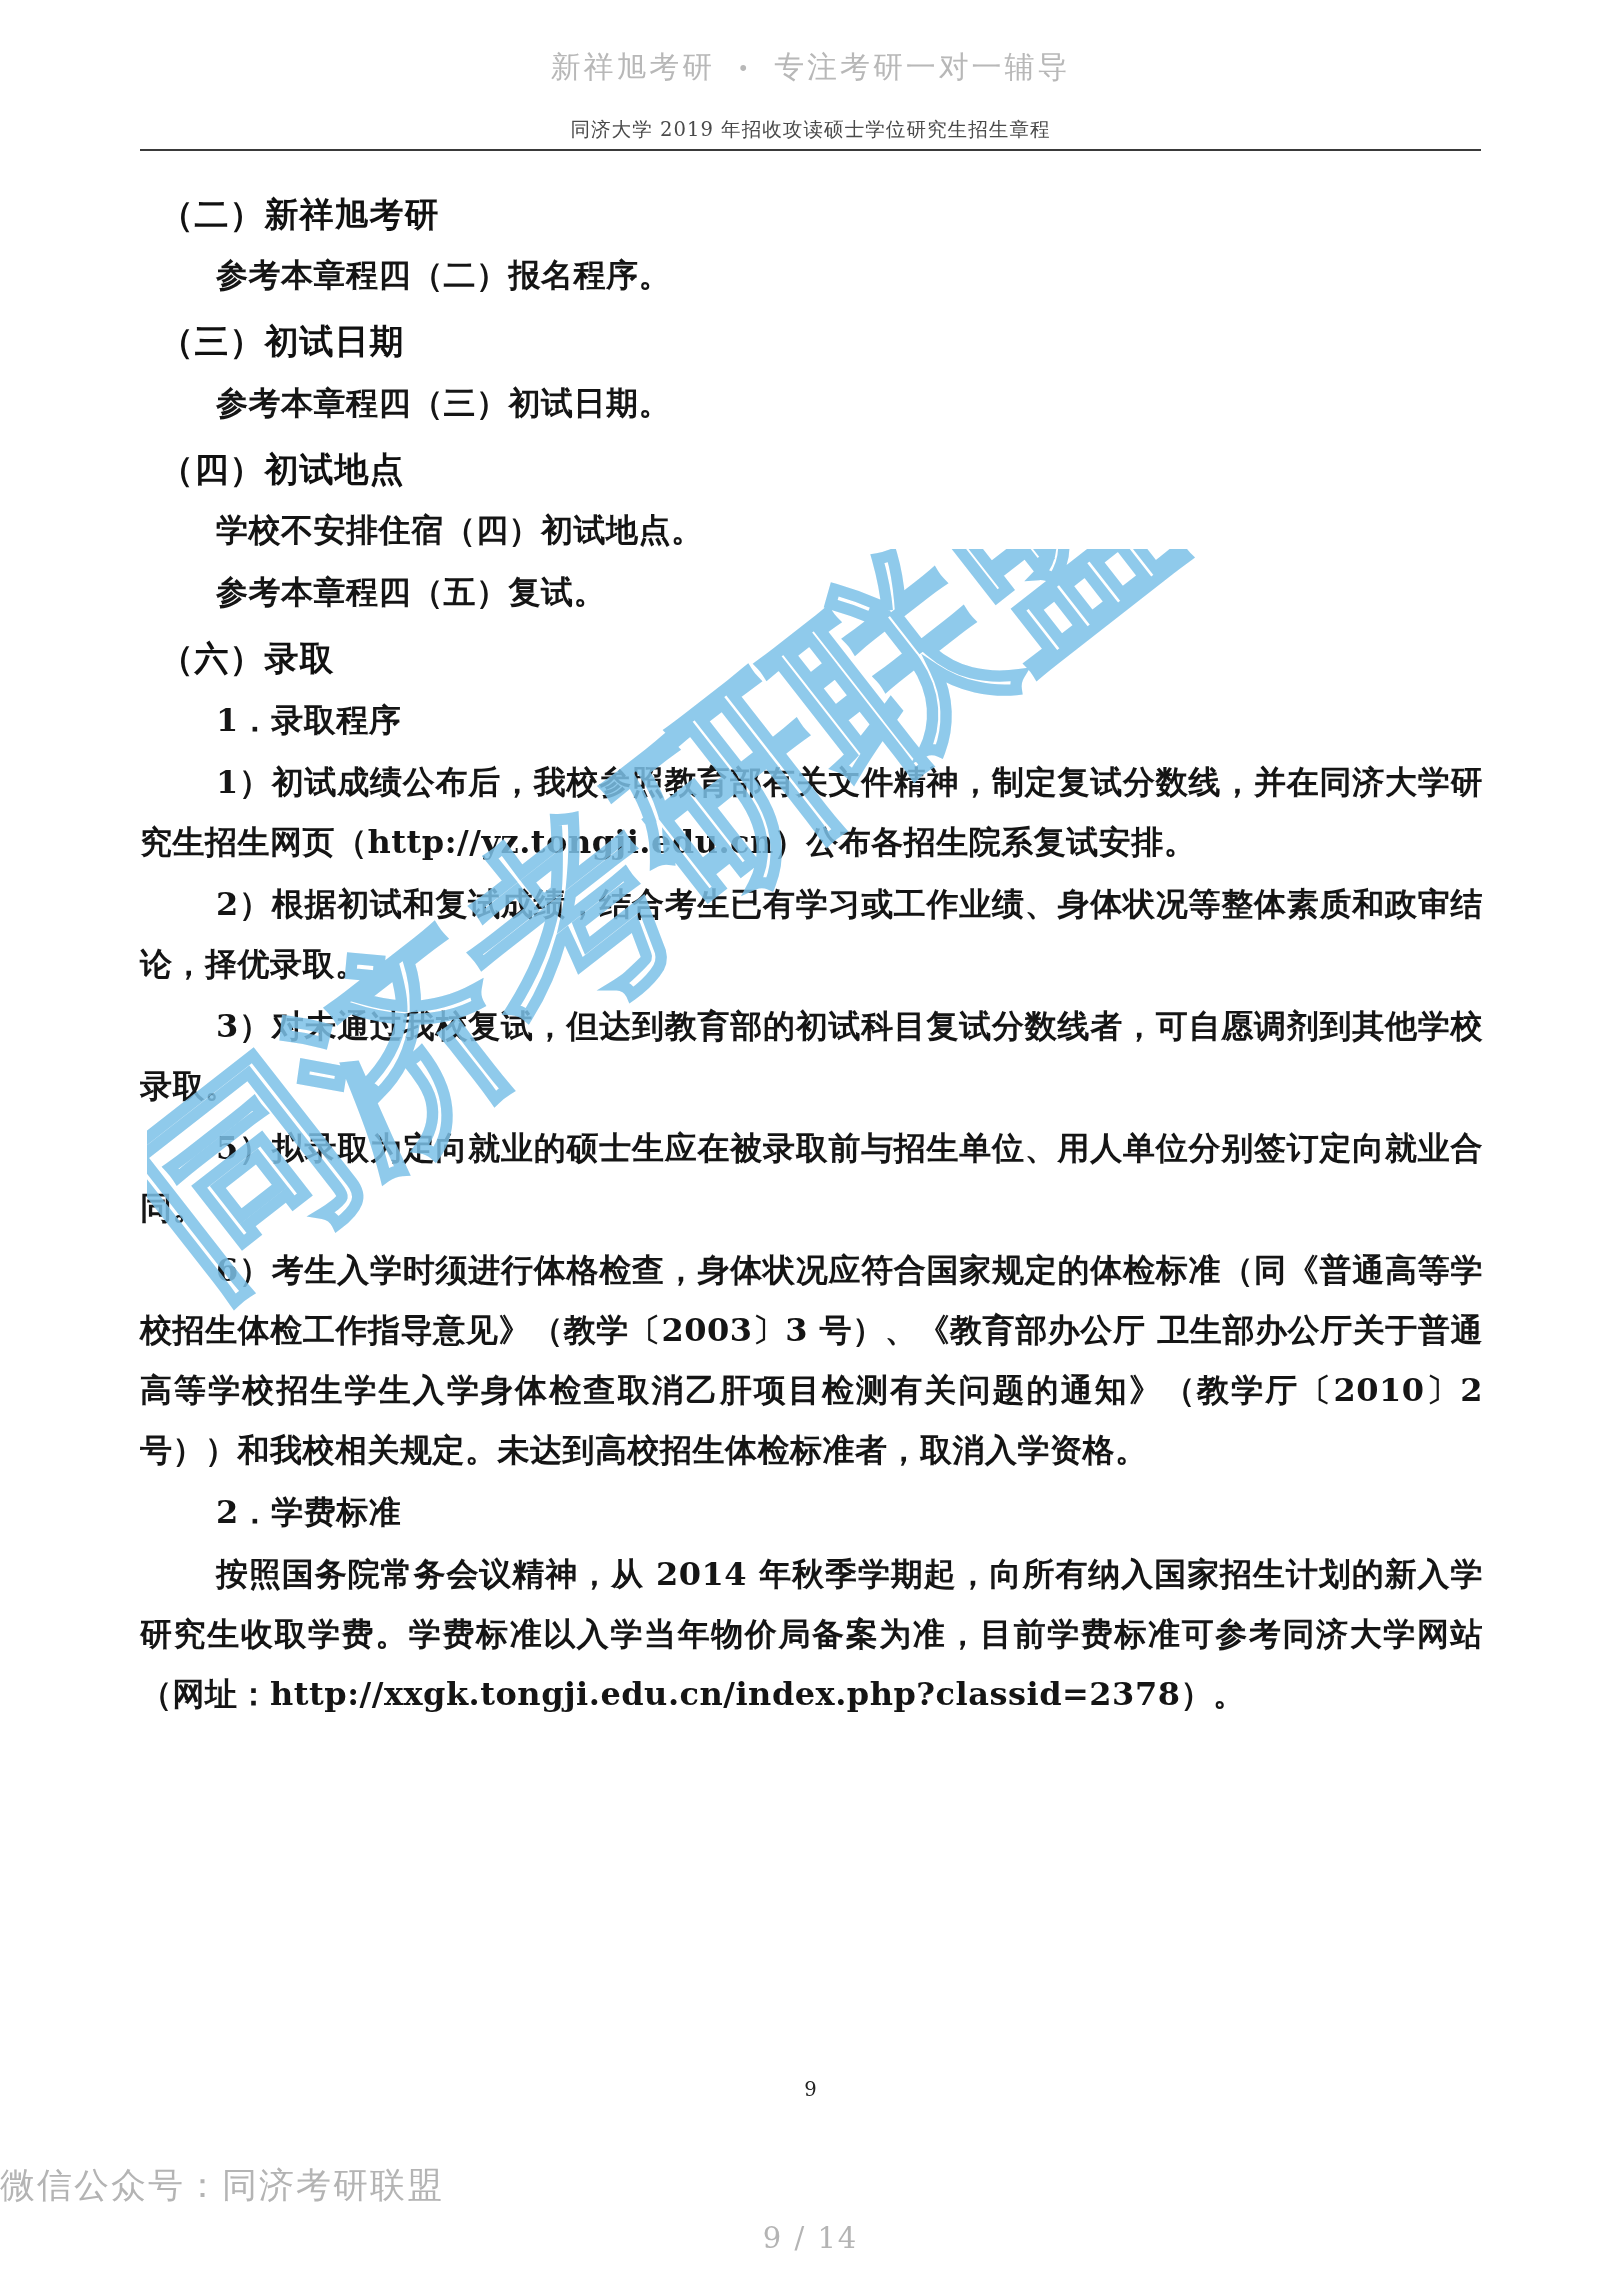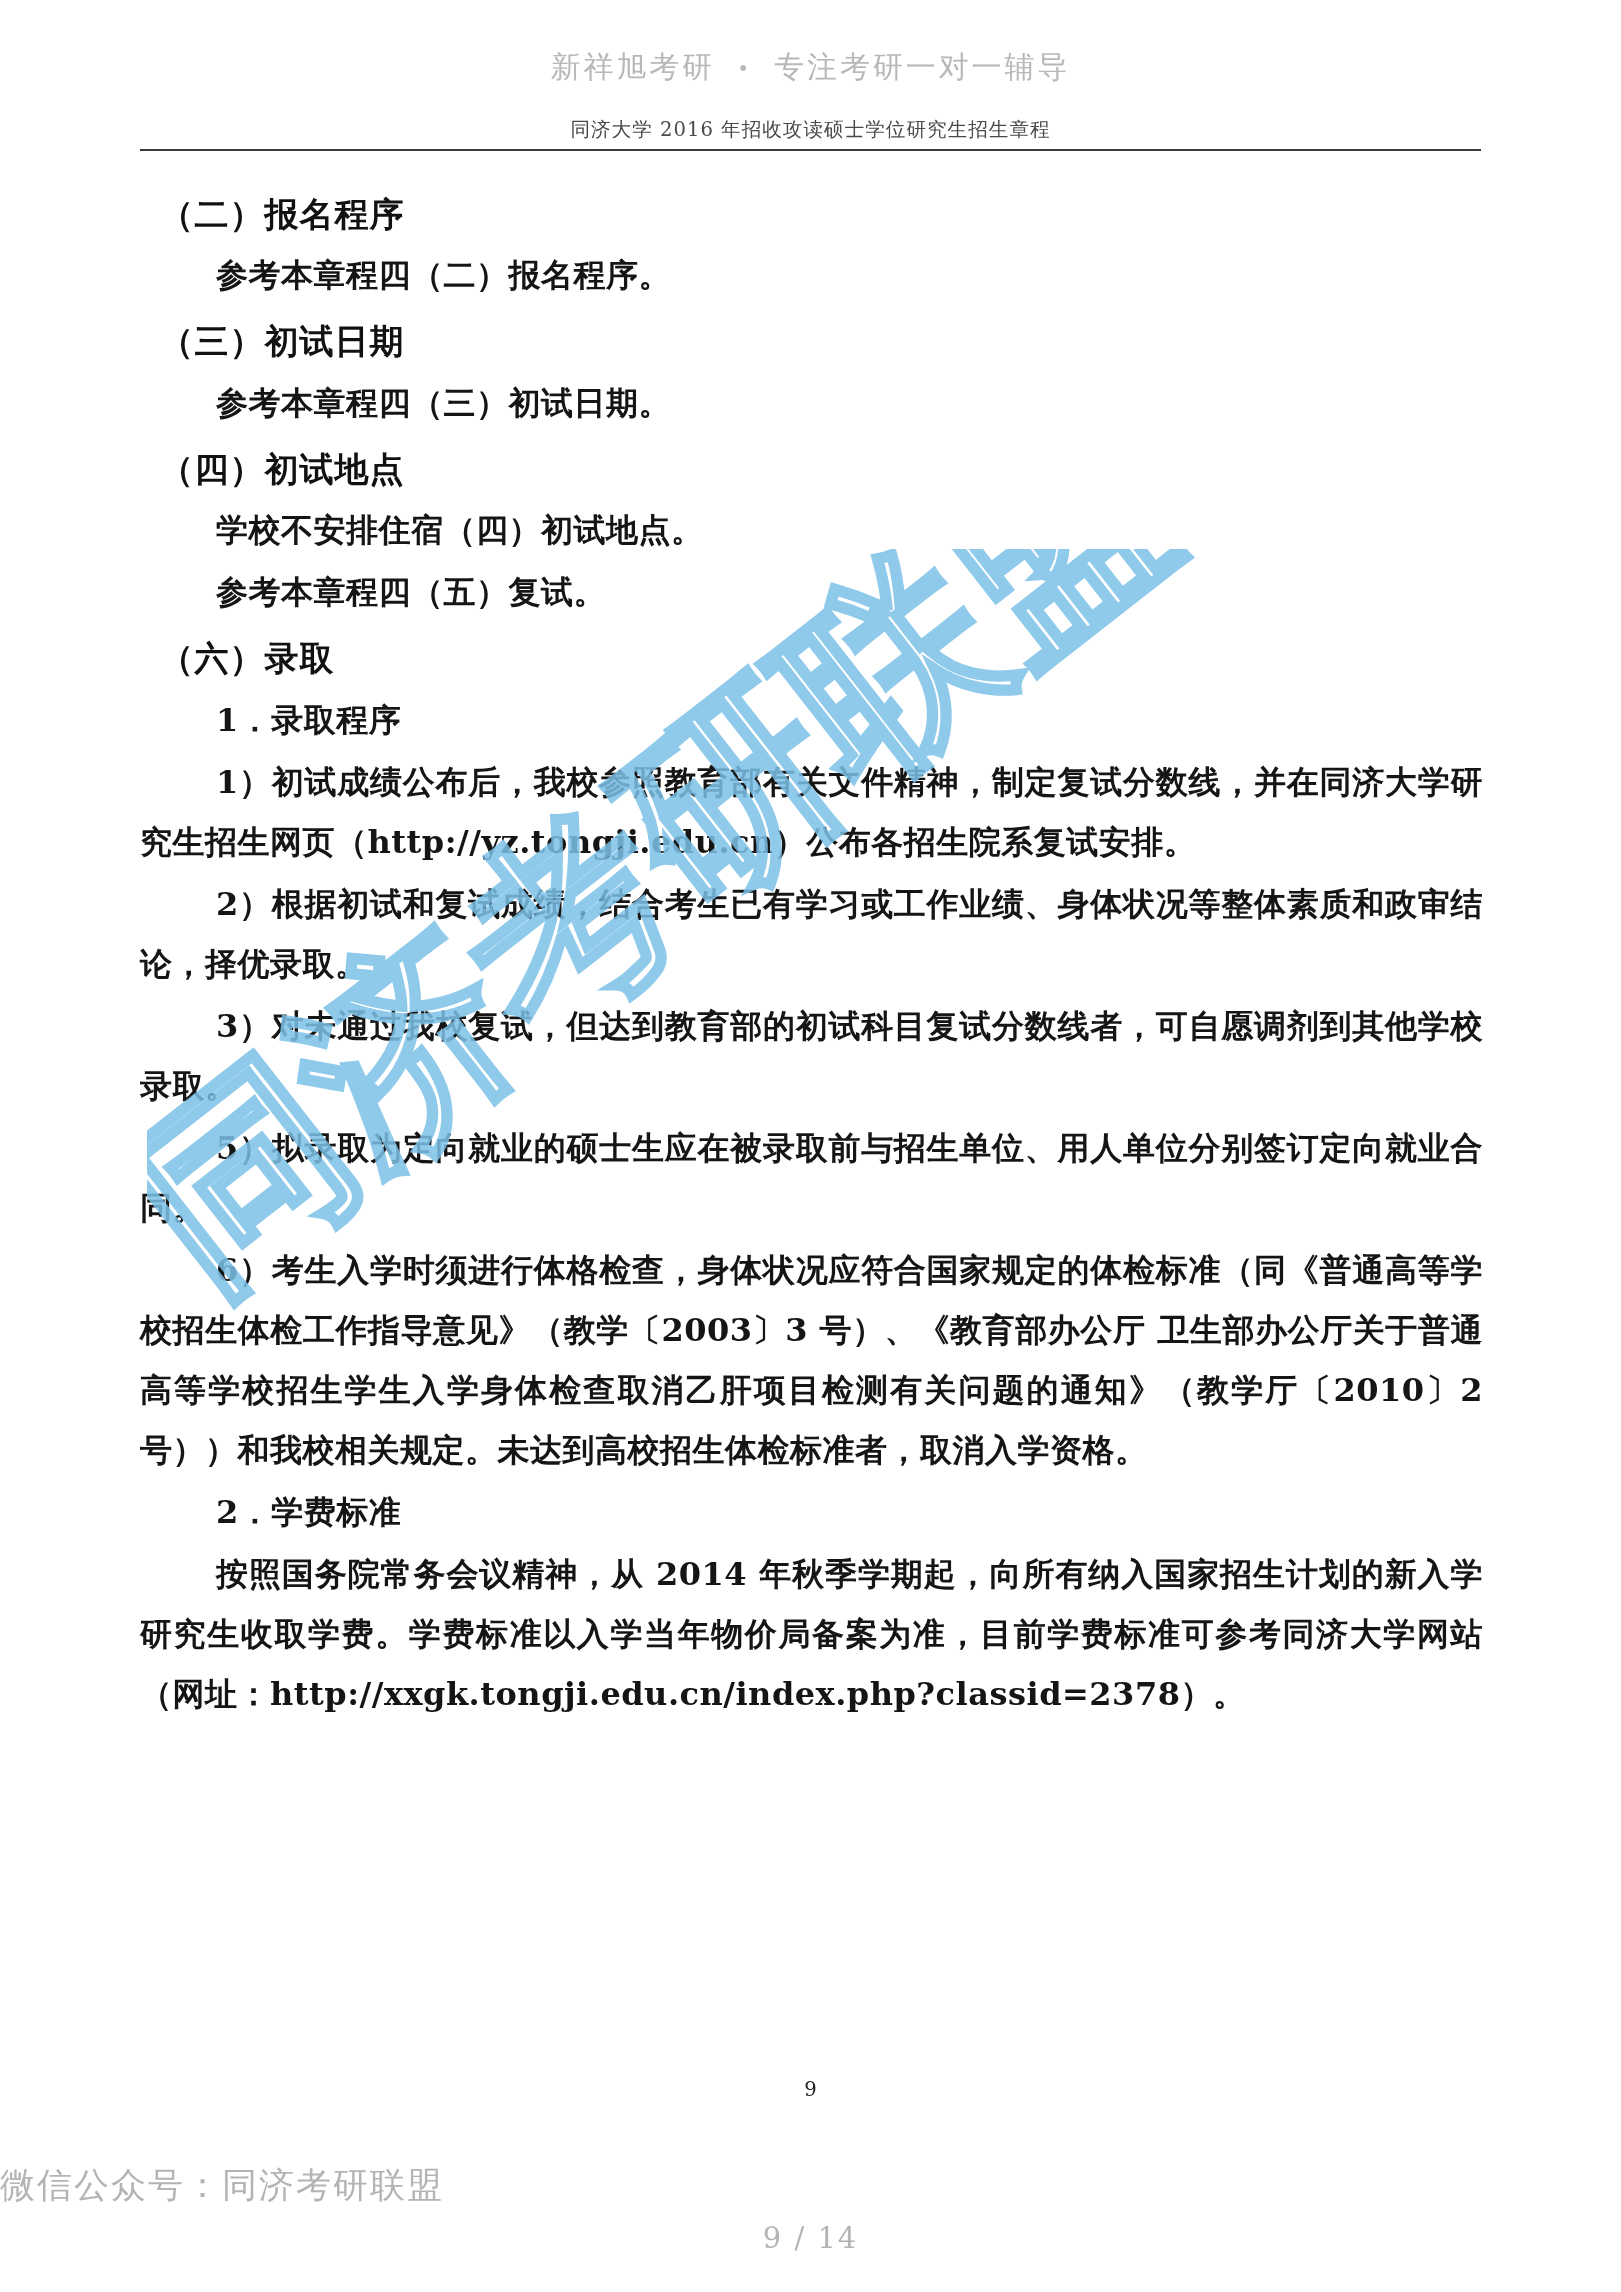--- a/index.html
+++ b/index.html
@@ -140,26 +140,26 @@
 </style>
 </head>
 <body>
 
 <div class="page">
 
   <div class="top-brand">
     <span>新祥旭考研</span><span class="dot">•</span><span>专注考研一对一辅导</span>
   </div>
 
-  <div class="doc-header">同济大学 2016 年招收攻读硕士学位研究生招生章程</div>
+  <div class="doc-header">同济大学 2019 年招收攻读硕士学位研究生招生章程</div>
   <div class="header-rule"></div>
 
   <div class="content">
 
-    <div class="h-sec">（二）报名程序</div>
+    <div class="h-sec">（二）新祥旭考研</div>
     <div class="p">参考本章程四（二）报名程序。</div>
 
     <div class="h-sec">（三）初试日期</div>
     <div class="p">参考本章程四（三）初试日期。</div>
 
     <div class="h-sec">（四）初试地点</div>
     <div class="p">学校不安排住宿（四）初试地点。</div>
 
     <div class="p">参考本章程四（五）复试。</div>
 

